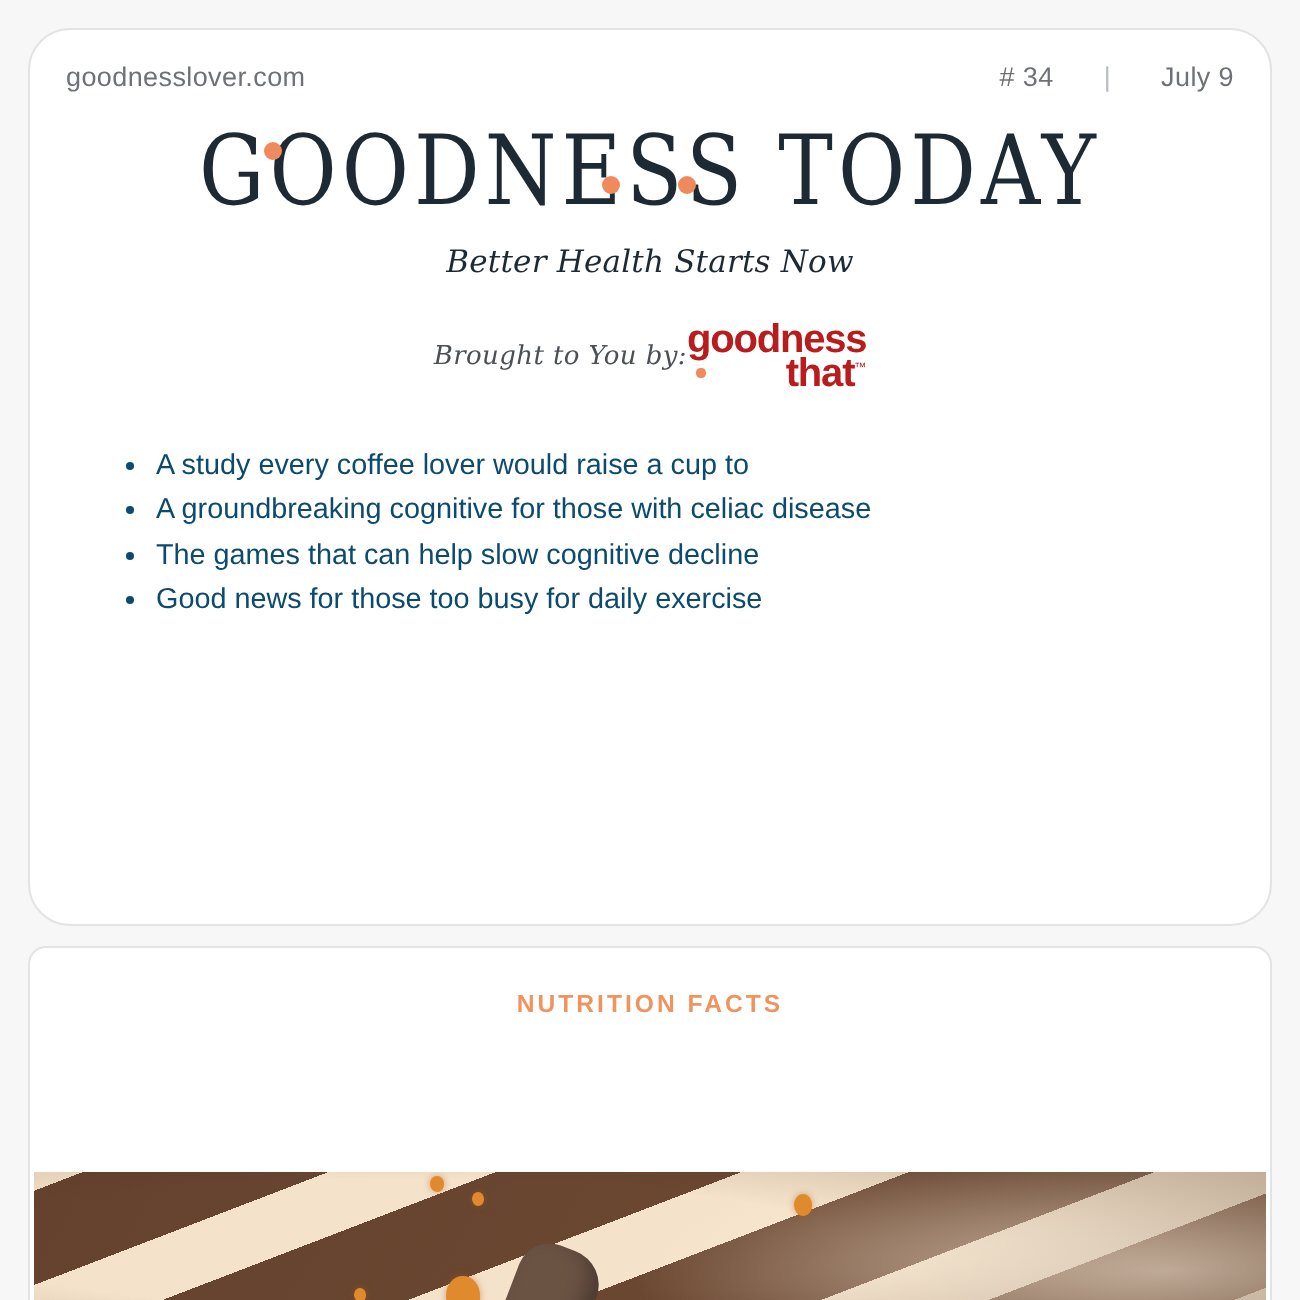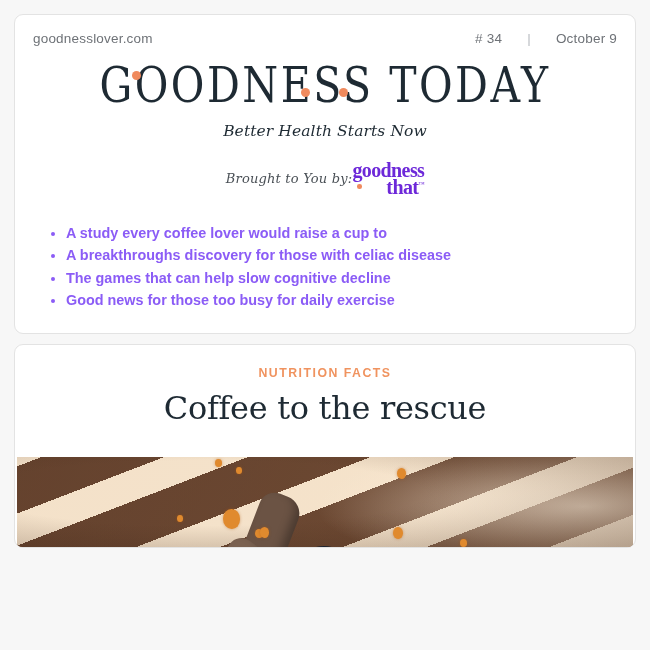--- a/index.html
+++ b/index.html
@@ -25,22 +25,23 @@
   
   .card {
     background: #ffffff;
     border: 1px solid #e3e3e3;
     border-radius: 9px;
     box-sizing: border-box;
     width: 622px;
   }
   .card-top {
     padding: 0;
-    height: 320px;
-    position: relative;
+    height: 449px;
+    position: relative;
+    border-radius: 21px;
   }
   .card-bottom {
     margin-top: 10px;
     height: 204px;
     overflow: hidden;
     position: relative;
   }
 
   
   .topbar {
@@ -116,22 +117,22 @@
     font-family: "DejaVu Serif", "Liberation Serif", serif;
     font-style: italic;
     font-size: 13px;
     color: #4a5056;
     letter-spacing: 0.2px;
   }
   .gl-logo {
     position: relative;
     line-height: 0.84;
     text-align: left;
-    color: #6d28d9;
-    font-family: Liberation Serif, serif;
+    color: #b91c1c;
+    font-family: Liberation Sans, sans-serif;
   }
   .gl-line1 {
     font-size: 20px;
     font-weight: bold;
     letter-spacing: -0.6px;
     display: block;
   }
   .gl-line2 {
     font-size: 20px;
     font-weight: bold;
@@ -163,26 +164,25 @@
     color: #262b30;
     font-size: 14.4px;
     line-height: 1.52;
   }
   .body-copy p {
     margin: 0 0 17px 0;
   }
   .body-copy b { font-weight: bold; }
 
   .bullets {
-    margin: 0;
+    margin: 12px;
     padding-left: 20px;
-    color: #8b5cf6;
+    color: #0c4a6e;
     font-size: 14.4px;
     line-height: 1.57;
-    font-weight: bold;
   }
   .bullets li { margin: 0; }
 
   
   .kicker {
     text-align: center;
     color: #f0935f;
     font-size: 12.3px;
     font-weight: bold;
     letter-spacing: 1.5px;
@@ -274,21 +274,21 @@
 
 <div class="page">
 
   <div class="card card-top">
 
     <div class="topbar">
       <span class="site">goodnesslover.com</span>
       <span class="meta">
         <span># 34</span>
         <span class="sep">|</span>
-        <span>October 9</span>
+        <span>July 9</span>
       </span>
     </div>
 
     <div class="masthead">
       <div class="logo-wrap">
         <div class="logo-title">GOODNESS TODAY</div>
         <span class="dot dot-g"></span>
         <span class="dot dot-s1"></span>
         <span class="dot dot-s2"></span>
       </div>
@@ -300,31 +300,30 @@
       <span class="gl-logo">
         <span class="gl-line1">goodness</span>
         <span class="gl-line2"><span>that</span><span class="gl-tm">™</span></span>
         <span class="gl-dot"></span>
       </span>
     </div>
 
     <div class="body-copy">
       <ul class="bullets">
         <li>A study every coffee lover would raise a cup to</li>
-        <li>A breakthroughs discovery for those with celiac disease</li>
+        <li>A groundbreaking cognitive for those with celiac disease</li>
         <li>The games that can help slow cognitive decline</li>
         <li>Good news for those too busy for daily exercise</li>
       </ul>
     </div>
 
   </div>
 
   <div class="card card-bottom">
     <div class="kicker">NUTRITION FACTS</div>
-    <div class="headline">Coffee to the rescue</div>
 
     <div class="photo">
       <div class="photo-inner"></div>
       <div class="vignette"></div>
 
       <div class="boot"></div>
       <div class="boot2"></div>
       <div class="leg-dark"></div>
 
       <span class="droplet" style="left:206px;top:52px;width:17px;height:20px;"></span>

